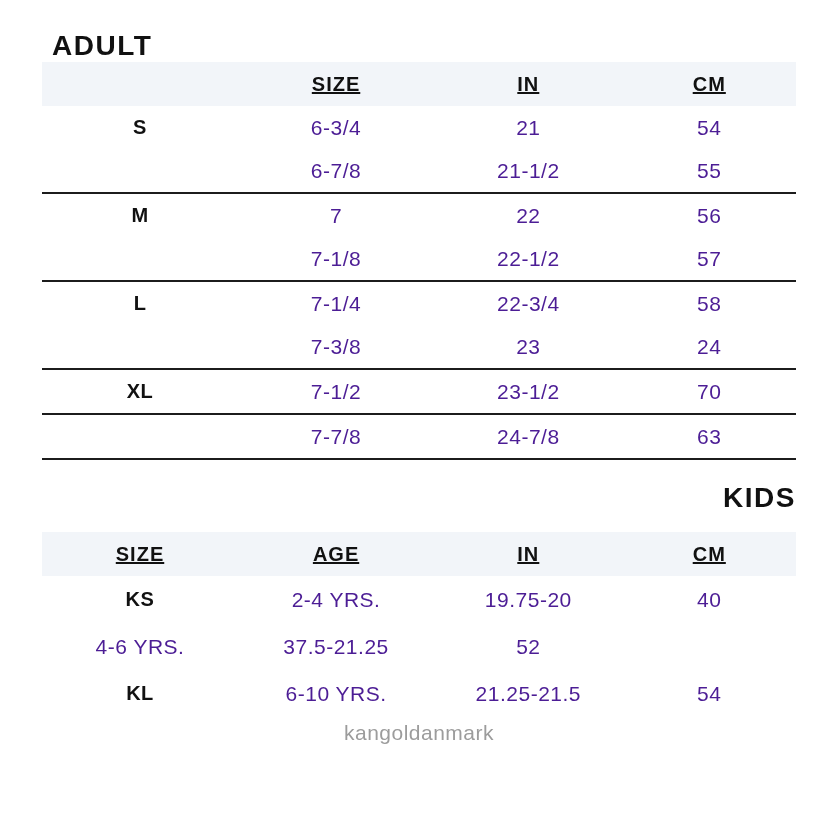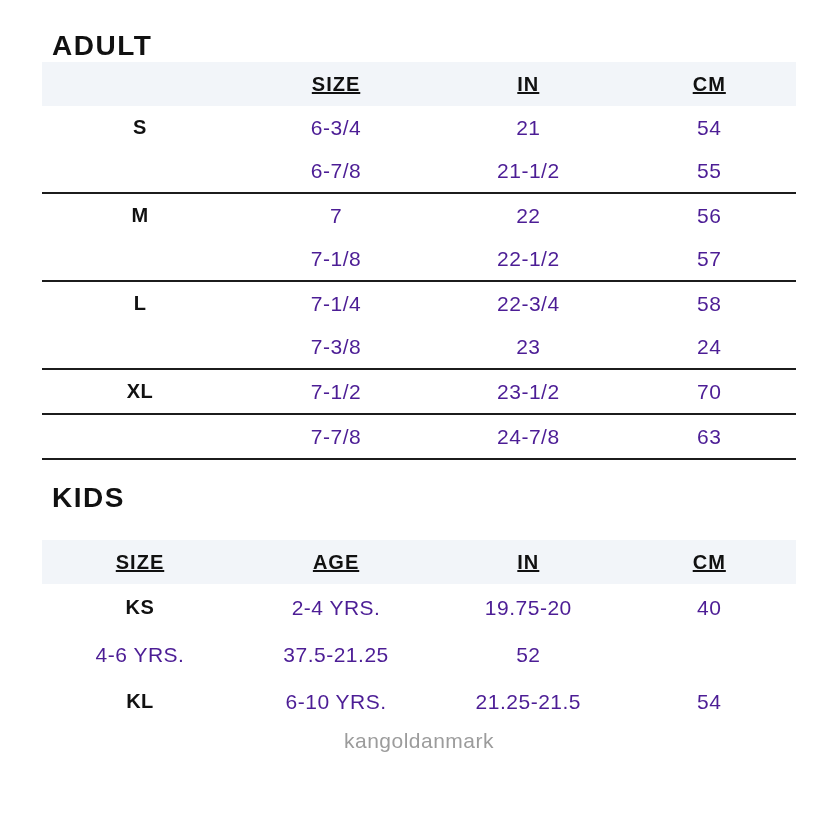--- a/index.html
+++ b/index.html
@@ -11,21 +11,21 @@
   }
   .page { padding: 30px 42px 0 42px; }
   .section-title {
     font-size: 28px;
     font-weight: 800;
     letter-spacing: 1.5px;
     color: #111111;
     padding-left: 10px;
   }
   .section-title.adult { margin-bottom: 0; }
-  .section-title.kids  { margin-top: 22px; margin-bottom: 26px; }
+  .section-title.kids  { margin-top: 22px; margin-bottom: 18px; text-align: right; }
 
   .trow {
     display: grid;
     grid-template-columns: 26% 26% 25% 23%;
     align-items: center;
   }
   .cell {
     text-align: center;
     font-size: 21px;
     color: #4c1d95;

